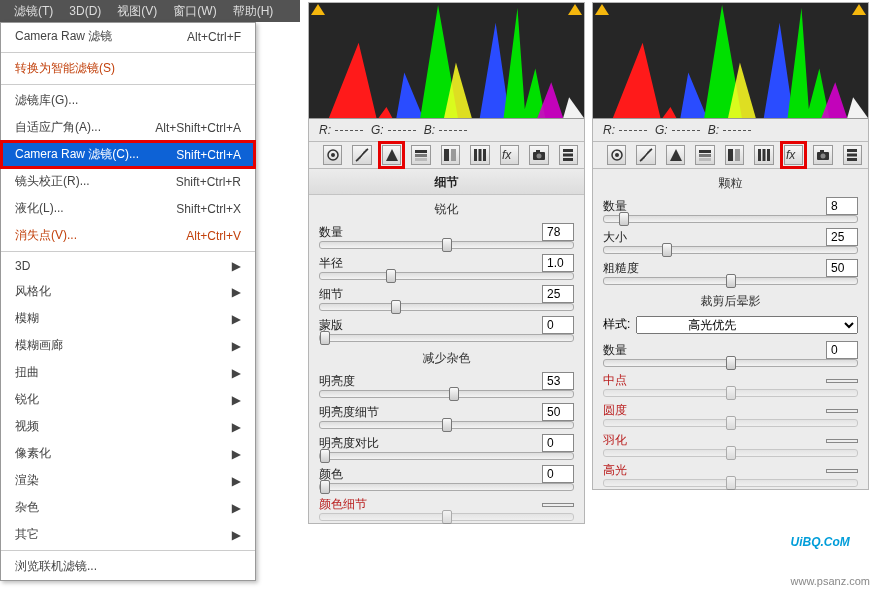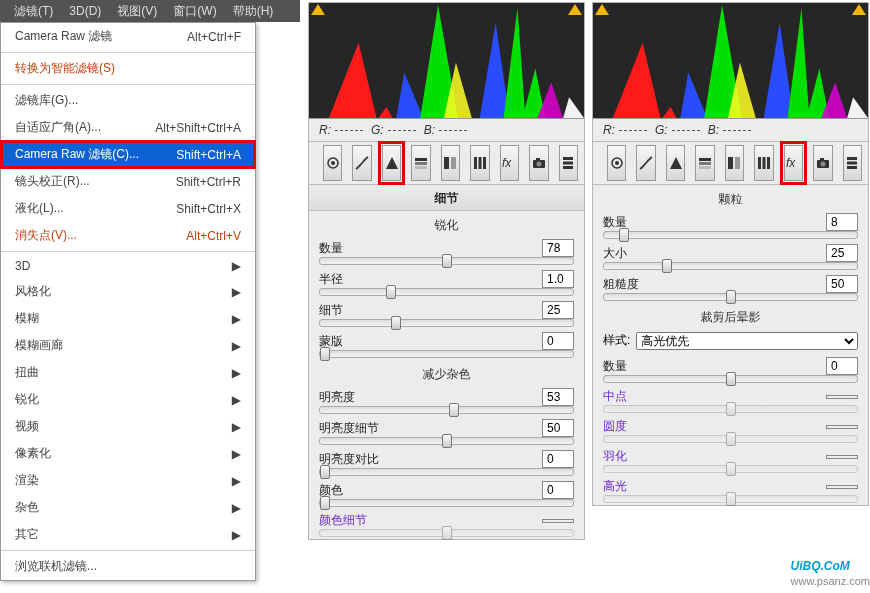--- a/index.html
+++ b/index.html
@@ -26,41 +26,41 @@
   .histogram-box { height: 116px; background: #262626; position: relative; overflow: hidden; border-bottom: 1px solid #999; }
   .tri { position: absolute; top: 1px; width: 0; height: 0; border-left: 7px solid transparent; border-right: 7px solid transparent; border-bottom: 11px solid #f5b70d; }
   .tri-left { left: 2px; }
   .tri-right { right: 2px; }
   
   .rgb-row { display: flex; padding: 4px 10px; font-style: italic; color: #333; gap: 8px; }
   .rgb-row > div { display: flex; align-items: center; gap: 4px; }
   .rgb-row .line { display: inline-block; width: 28px; border-top: 1px dashed #555; }
   
   .tool-row { display: flex; align-items: center; padding: 3px 6px; gap: 2px; border-top: 1px solid #bbb; border-bottom: 1px solid #bbb; }
-  .tool-btn { width: 26px; height: 36px; background: linear-gradient(#f7f7f7,#d8d8d8); border: 1px solid #999; display: flex; align-items: center; justify-content: center; cursor: pointer; margin-left: 8px; }
+  .tool-btn { width: 26px; height: 20px; background: linear-gradient(#f7f7f7,#d8d8d8); border: 1px solid #999; display: flex; align-items: center; justify-content: center; cursor: pointer; margin-left: 8px; }
   .tool-btn.highlighted { outline: 3px solid #e60000; outline-offset: 1px; }
   .tool-btn svg { width: 16px; height: 16px; }
   
   .section-title { text-align: center; padding: 5px 0 3px; color: #222; font-weight: bold; background: linear-gradient(#ececec,#dcdcdc); border-bottom: 1px solid #c3c3c3; }
   .section-heading { text-align: center; padding: 6px 0 2px; color: #333; }
   
   .slider-row { display: flex; align-items: center; padding: 3px 10px 0; }
   .slider-row .label { width: 64px; color: #222; }
-  .slider-row.disabled .label { color: #6d28d9; }
+  .slider-row.disabled .label { color: #b91c1c; }
   .slider-row .val { width: 32px; margin-left: auto; background: #fff; border: 1px solid #888; padding: 1px 4px; text-align: left; }
   .slider-row.disabled .val { background: #eee; color: #999; }
   .slider-track { margin: 0 10px 2px; height: 8px; background: linear-gradient(#ddd,#f3f3f3); border: 1px solid #aaa; border-radius: 3px; position: relative; }
   .slider-track.disabled { opacity: 0.55; }
   .slider-thumb { position: absolute; top: -4px; width: 10px; height: 14px; background: linear-gradient(#fafafa,#ccc); border: 1px solid #777; border-radius: 2px; }
   
   .sel-row { display: flex; padding: 4px 10px; gap: 6px; }
-  .sel-row select { flex: 1; }
+  .sel-row select { flex: 1; padding-left: 47px; }
   
   .watermark { position: absolute; right: 0; bottom: 6px; font-size: 20px; font-weight: bold; color: #009dd9; font-style: italic; }
-  .watermark .sub { font-size: 11px; color: #888; display: block; text-align: center; font-style: normal; font-weight: normal; }
+  .watermark .sub { font-size: 11px; color: #888; display: block; text-align: center; font-style: normal; font-weight: normal; margin-top: 24px; }
 </style>
 </head>
 <body>
 
 <div class="menubar">
   <span class="menubar-item">滤镜(T)</span>
   <span class="menubar-item">3D(D)</span>
   <span class="menubar-item">视图(V)</span>
   <span class="menubar-item">窗口(W)</span>
   <span class="menubar-item">帮助(H)</span>

